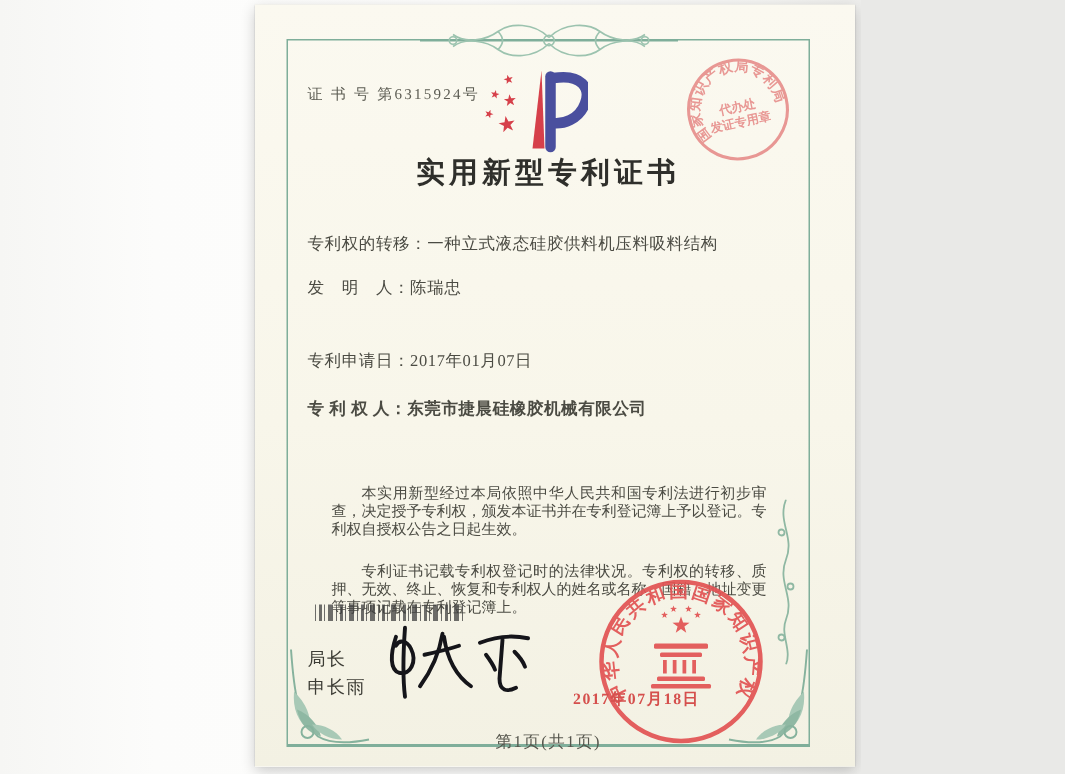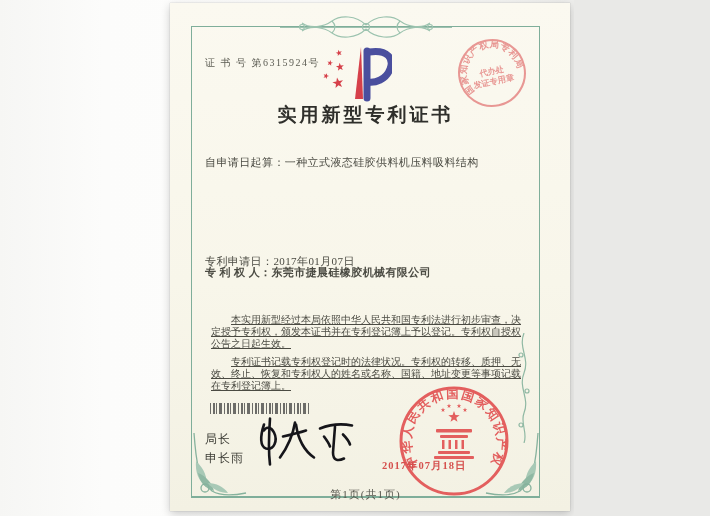--- a/index.html
+++ b/index.html
@@ -22,21 +22,21 @@
   .cert-no{position:absolute;left:35px;top:53px;font-size:10px;color:#5c5c53;letter-spacing:1.5px;}
   .logo{position:absolute;left:148px;top:40px;width:74px;height:62px;}
   .agency-stamp{position:absolute;left:286px;top:34px;width:72px;height:72px;opacity:.8;transform:rotate(-12deg);}
   .title{
     position:absolute;left:21px;width:349px;top:99px;text-align:center;
     font-size:19px;font-weight:bold;color:#2f2f2b;letter-spacing:3px;font-family:Liberation Mono, monospace;
   }
   .field{position:absolute;left:35px;font-size:11px;color:#4b4b43;letter-spacing:.4px;white-space:nowrap;}
   .field .lbl{color:#4b4b43;}
   .paras{position:absolute;left:35px;top:305px;width:322px;font-size:10px;line-height:11.9px;color:#4b4b43;text-align:justify;}
-  .paras p{margin:6px;text-indent:2em;text-decoration:underline;}
+  .paras p{margin:16px;text-indent:2em;}
   .barcode{
     position:absolute;left:40px;top:400px;width:100px;height:11px;opacity:.75;
     background:repeating-linear-gradient(90deg,
       #3f3f3f 0 1px, transparent 1px 3px,
       #3f3f3f 3px 5px, transparent 5px 6px,
       #3f3f3f 6px 7px, transparent 7px 9px,
       #3f3f3f 9px 12px, transparent 12px 14px);
   }
   .director{position:absolute;left:35px;top:427px;font-size:12px;font-weight:normal;color:#3c3c35;line-height:19px;letter-spacing:1px;}
   .signature{position:absolute;left:80px;top:410px;width:110px;height:58px;}
@@ -124,23 +124,26 @@
       <text class="seal-ring-text" font-size="9" letter-spacing="0.5" fill="#e4807e">
         <textPath href="#agArc">国家知识产权局专利局</textPath>
       </text>
       <text x="35" y="36" text-anchor="middle" font-size="8" fill="#e4807e" font-weight="bold">代办处</text>
       <text x="35" y="46" text-anchor="middle" font-size="8" fill="#e4807e" font-weight="bold">发证专用章</text>
     </svg>
 
     <div class="title">实用新型专利证书</div>
 
     <div class="field" style="top:152px;">
-      <span class="lbl">自申请日起算：</span><span>一种立式液态硅胶供料机压料吸料结构</span>
-    </div>
-    <div class="field" style="top:251px;">
+      <span class="lbl">专利权的转移：</span><span>一种立式液态硅胶供料机压料吸料结构</span>
+    </div>
+    <div class="field" style="top:181px;">
+      <span class="lbl">发　明　人：</span><span>陈瑞忠</span>
+    </div>
+    <div class="field" style="top:230px;">
       <span class="lbl">专利申请日：</span><span>2017年01月07日</span>
     </div>
     <div class="field" style="top:262px;font-weight:bold;">
       <span class="lbl">专 利 权 人：</span><span>东莞市捷晨硅橡胶机械有限公司</span>
     </div>
 
     <div class="paras">
       <p>本实用新型经过本局依照中华人民共和国专利法进行初步审查，决定授予专利权，颁发本证书并在专利登记簿上予以登记。专利权自授权公告之日起生效。</p>
       <p>专利证书记载专利权登记时的法律状况。专利权的转移、质押、无效、终止、恢复和专利权人的姓名或名称、国籍、地址变更等事项记载在专利登记簿上。</p>
     </div>

